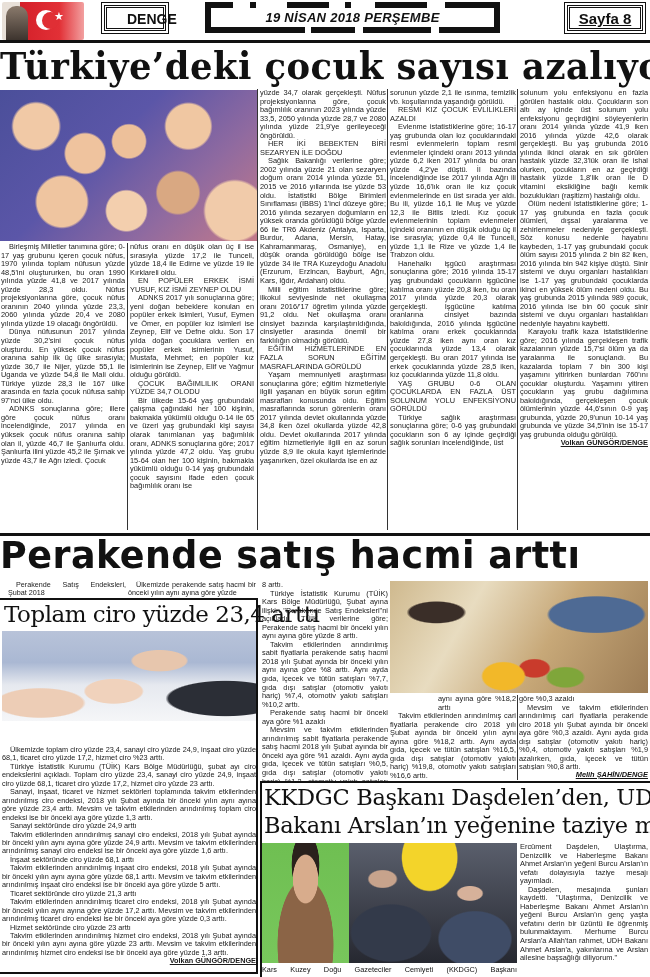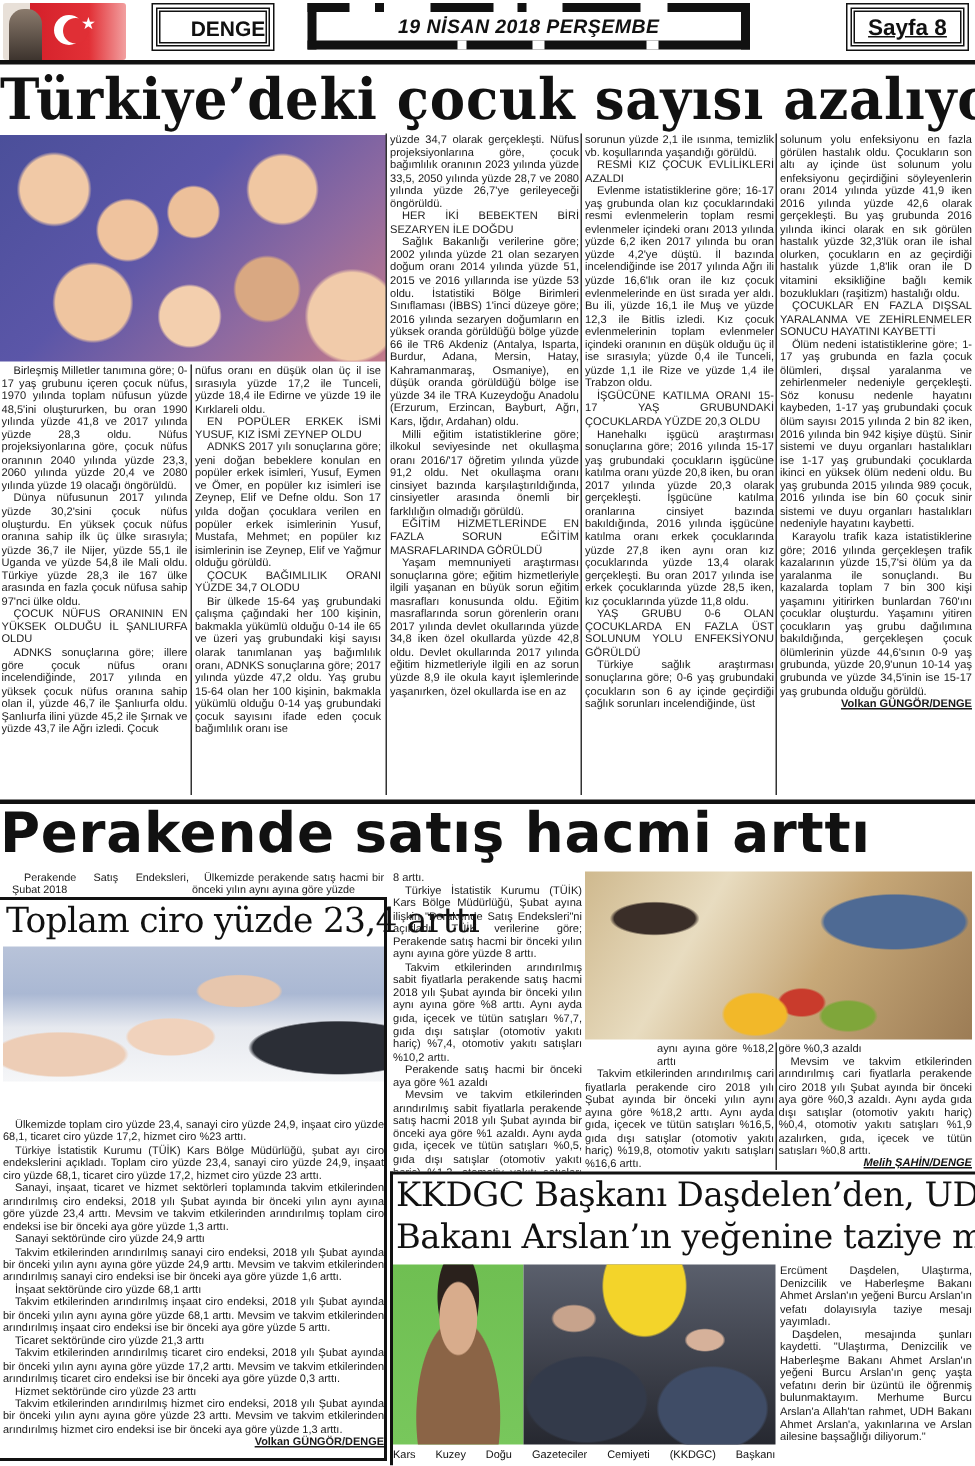--- a/index.html
+++ b/index.html
@@ -9,21 +9,21 @@
     .abs { position: absolute; }
 
     
     .logo-flag { left: 2px; top: 2px; width: 82px; height: 38px; background: linear-gradient(90deg,#e8e0d8 0,#e8e0d8 22%,#d4202a 22%,#e23036 70%,#f2a0a0 100%); border-radius: 2px; overflow: hidden; }
     .logo-flag .ata { position:absolute; left:4px; top:4px; width:22px; height:34px; background: linear-gradient(#8a7a6c,#3d342e); border-radius: 10px 10px 0 0; }
     .logo-flag .moon { position:absolute; left:34px; top:8px; width:20px; height:20px; border-radius:50%; background:#fff; }
     .logo-flag .moon2 { position:absolute; left:40px; top:10px; width:17px; height:17px; border-radius:50%; background:#e02f35; }
     .logo-flag .star { position:absolute; left:52px; top:9px; color:#fff; font-size:11px; line-height:1; }
 
     .box-label { border: 3px double #111; outline: 1px solid #111; outline-offset: 2px; font-weight: bold; font-size: 14px; text-align: center; line-height: 22px; }
-    .denge { left: 104px; top: 5px; width: 76px; height: 26px; padding-left: 20px; }
+    .denge { left: 104px; top: 5px; width: 62px; height: 26px; padding-left: 20px; }
     .sayfa { left: 567px; top: 5px; width: 76px; height: 26px; font-size: 15px; text-decoration: underline; }
 
     .date-frame { left: 205px; top: 2px; width: 295px; height: 31px; }
     .date-frame .bar { position:absolute; background:#111; }
     .date-text { position:absolute; left:0; right:0; top:8px; text-align:center; font-style: italic; font-weight: bold; font-size: 13px; letter-spacing: 0.3px; }
 
     .rule-top { left: 0; top: 40px; width: 650px; height: 3px; background:#111; }
 
     .hl1 { left: 0; top: 44px; width: 650px; height: 44px; font-family: "DejaVu Serif", serif; font-weight: 900; font-size: 38px; letter-spacing: 0.5px; white-space: nowrap; line-height: 44px; transform-origin: left center; transform: scaleX(0.93); }
 
@@ -128,50 +128,47 @@
 
 <div class="abs box-label sayfa">Sayfa 8</div>
 <div class="abs rule-top"></div>
 
 <div class="abs hl1">Türkiye’deki çocuk sayısı azalıyor</div>
 <div class="abs photo-kids"></div>
 
 <div class="abs col c1">
     <p>Birleşmiş Milletler tanımına göre; 0-17 yaş grubunu içeren çocuk nüfus, 1970 yılında toplam nüfusun yüzde 48,5'ini oluştururken, bu oran 1990 yılında yüzde 41,8 ve 2017 yılında yüzde 28,3 oldu. Nüfus projeksiyonlarına göre, çocuk nüfus oranının 2040 yılında yüzde 23,3, 2060 yılında yüzde 20,4 ve 2080 yılında yüzde 19 olacağı öngörüldü.</p>
     <p>Dünya nüfusunun 2017 yılında yüzde 30,2'sini çocuk nüfus oluşturdu. En yüksek çocuk nüfus oranına sahip ilk üç ülke sırasıyla; yüzde 36,7 ile Nijer, yüzde 55,1 ile Uganda ve yüzde 54,8 ile Mali oldu. Türkiye yüzde 28,3 ile 167 ülke arasında en fazla çocuk nüfusa sahip 97'nci ülke oldu.</p>
-    <p class="h">ÇOCUK NÜFUS ORANININ EN YÜKSEK OLDUĞU İL ŞANLIURFA OLDU</p>
     <p>ADNKS sonuçlarına göre; illere göre çocuk nüfus oranı incelendiğinde, 2017 yılında en yüksek çocuk nüfus oranına sahip olan il, yüzde 46,7 ile Şanlıurfa oldu. Şanlıurfa ilini yüzde 45,2 ile Şırnak ve yüzde 43,7 ile Ağrı izledi. Çocuk</p>
   </div>
 <div class="abs col c2">
     <p style="text-indent: 0px;">nüfus oranı en düşük olan üç il ise sırasıyla yüzde 17,2 ile Tunceli, yüzde 18,4 ile Edirne ve yüzde 19 ile Kırklareli oldu.</p>
     <p class="h">EN POPÜLER ERKEK İSMİ YUSUF, KIZ İSMİ ZEYNEP OLDU</p>
     <p>ADNKS 2017 yılı sonuçlarına göre; yeni doğan bebeklere konulan en popüler erkek isimleri, Yusuf, Eymen ve Ömer, en popüler kız isimleri ise Zeynep, Elif ve Defne oldu. Son 17 yılda doğan çocuklara verilen en popüler erkek isimlerinin Yusuf, Mustafa, Mehmet; en popüler kız isimlerinin ise Zeynep, Elif ve Yağmur olduğu görüldü.</p>
     <p class="h">ÇOCUK BAĞIMLILIK ORANI YÜZDE 34,7 OLODU</p>
     <p>Bir ülkede 15-64 yaş grubundaki çalışma çağındaki her 100 kişinin, bakmakla yükümlü olduğu 0-14 ile 65 ve üzeri yaş grubundaki kişi sayısı olarak tanımlanan yaş bağımlılık oranı, ADNKS sonuçlarına göre; 2017 yılında yüzde 47,2 oldu. Yaş grubu 15-64 olan her 100 kişinin, bakmakla yükümlü olduğu 0-14 yaş grubundaki çocuk sayısını ifade eden çocuk bağımlılık oranı ise</p>
   </div>
 <div class="abs col c3">
-    <p style="text-indent: 0px;">yüzde 34,7 olarak gerçekleşti. Nüfus projeksiyonlarına göre, çocuk bağımlılık oranının 2023 yılında yüzde 33,5, 2050 yılında yüzde 28,7 ve 2080 yılında yüzde 26,7'ye gerileyeceği öngörüldü.</p>
+    <p style="text-indent: 0px;">yüzde 34,7 olarak gerçekleşti. Nüfus projeksiyonlarına göre, çocuk bağımlılık oranının 2023 yılında yüzde 33,5, 2050 yılında yüzde 28,7 ve 2080 yılında yüzde 21,9'ye gerileyeceği öngörüldü.</p>
     <p class="h">HER İKİ BEBEKTEN BİRİ SEZARYEN İLE DOĞDU</p>
     <p>Sağlık Bakanlığı verilerine göre; 2002 yılında yüzde 21 olan sezaryen doğum oranı 2014 yılında yüzde 51, 2015 ve 2016 yıllarında ise yüzde 53 oldu. İstatistiki Bölge Birimleri Sınıflaması (İBBS) 1'inci düzeye göre; 2016 yılında sezaryen doğumların en yüksek oranda görüldüğü bölge yüzde 66 ile TR6 Akdeniz (Antalya, Isparta, Burdur, Adana, Mersin, Hatay, Kahramanmaraş, Osmaniye), en düşük oranda görüldüğü bölge ise yüzde 34 ile TRA Kuzeydoğu Anadolu (Erzurum, Erzincan, Bayburt, Ağrı, Kars, Iğdır, Ardahan) oldu.</p>
     <p>Milli eğitim istatistiklerine göre; ilkokul seviyesinde net okullaşma oranı 2016/'17 öğretim yılında yüzde 91,2 oldu. Net okullaşma oranı cinsiyet bazında karşılaştırıldığında, cinsiyetler arasında önemli bir farklılığın olmadığı görüldü.</p>
     <p class="h">EĞİTİM HİZMETLERİNDE EN FAZLA SORUN EĞİTİM MASRAFLARINDA GÖRÜLDÜ</p>
     <p>Yaşam memnuniyeti araştırması sonuçlarına göre; eğitim hizmetleriyle ilgili yaşanan en büyük sorun eğitim masrafları konusunda oldu. Eğitim masraflarında sorun görenlerin oranı 2017 yılında devlet okullarında yüzde 34,8 iken özel okullarda yüzde 42,8 oldu. Devlet okullarında 2017 yılında eğitim hizmetleriyle ilgili en az sorun yüzde 8,9 ile okula kayıt işlemlerinde yaşanırken, özel okullarda ise en az</p>
   </div>
 <div class="abs col c4">
     <p style="text-indent: 0px;">sorunun yüzde 2,1 ile ısınma, temizlik vb. koşullarında yaşandığı görüldü.</p>
     <p class="h">RESMİ KIZ ÇOCUK EVLİLİKLERİ AZALDI</p>
     <p>Evlenme istatistiklerine göre; 16-17 yaş grubunda olan kız çocuklarındaki resmi evlenmelerin toplam resmi evlenmeler içindeki oranı 2013 yılında yüzde 6,2 iken 2017 yılında bu oran yüzde 4,2'ye düştü. İl bazında incelendiğinde ise 2017 yılında Ağrı ili yüzde 16,6'lık oran ile kız çocuk evlenmelerinde en üst sırada yer aldı. Bu ili, yüzde 16,1 ile Muş ve yüzde 12,3 ile Bitlis izledi. Kız çocuk evlenmelerinin toplam evlenmeler içindeki oranının en düşük olduğu üç il ise sırasıyla; yüzde 0,4 ile Tunceli, yüzde 1,1 ile Rize ve yüzde 1,4 ile Trabzon oldu.</p>
-    <p class="h">İŞGÜCÜNE KATILMA ORANI 15-17 YAŞ GRUBUNDAKİ ÇOCUKLARDA YÜZDE 20,3 OLDU</p>
     <p>Hanehalkı işgücü araştırması sonuçlarına göre; 2016 yılında 15-17 yaş grubundaki çocukların işgücüne katılma oranı yüzde 20,8 iken, bu oran 2017 yılında yüzde 20,3 olarak gerçekleşti. İşgücüne katılma oranlarına cinsiyet bazında bakıldığında, 2016 yılında işgücüne katılma oranı erkek çocuklarında yüzde 27,8 iken aynı oran kız çocuklarında yüzde 13,4 olarak gerçekleşti. Bu oran 2017 yılında ise erkek çocuklarında yüzde 28,5 iken, kız çocuklarında yüzde 11,8 oldu.</p>
     <p class="h">YAŞ GRUBU 0-6 OLAN ÇOCUKLARDA EN FAZLA ÜST SOLUNUM YOLU ENFEKSİYONU GÖRÜLDÜ</p>
     <p>Türkiye sağlık araştırması sonuçlarına göre; 0-6 yaş grubundaki çocukların son 6 ay içinde geçirdiği sağlık sorunları incelendiğinde, üst</p>
   </div>
 <div class="abs col c5">
     <p style="text-indent: 0px;">solunum yolu enfeksiyonu en fazla görülen hastalık oldu. Çocukların son altı ay içinde üst solunum yolu enfeksiyonu geçirdiğini söyleyenlerin oranı 2014 yılında yüzde 41,9 iken 2016 yılında yüzde 42,6 olarak gerçekleşti. Bu yaş grubunda 2016 yılında ikinci olarak en sık görülen hastalık yüzde 32,3'lük oran ile ishal olurken, çocukların en az geçirdiği hastalık yüzde 1,8'lik oran ile D vitamini eksikliğine bağlı kemik bozuklukları (raşitizm) hastalığı oldu.</p>
-    <p class="h">ÇOCUKLAR EN FAZLA DIŞSAL YARALANMA VE ZEHİRLENMELER SONUCU HAYATINI KAYBETTİ</p>
     <p>Ölüm nedeni istatistiklerine göre; 1-17 yaş grubunda en fazla çocuk ölümleri, dışsal yaralanma ve zehirlenmeler nedeniyle gerçekleşti. Söz konusu nedenle hayatını kaybeden, 1-17 yaş grubundaki çocuk ölüm sayısı 2015 yılında 2 bin 82 iken, 2016 yılında bin 942 kişiye düştü. Sinir sistemi ve duyu organları hastalıkları ise 1-17 yaş grubundaki çocuklarda ikinci en yüksek ölüm nedeni oldu. Bu yaş grubunda 2015 yılında 989 çocuk, 2016 yılında ise bin 60 çocuk sinir sistemi ve duyu organları hastalıkları nedeniyle hayatını kaybetti.</p>
     <p>Karayolu trafik kaza istatistiklerine göre; 2016 yılında gerçekleşen trafik kazalarının yüzde 15,7'si ölüm ya da yaralanma ile sonuçlandı. Bu kazalarda toplam 7 bin 300 kişi yaşamını yitirirken bunlardan 760'ını çocuklar oluşturdu. Yaşamını yitiren çocukların yaş grubu dağılımına bakıldığında, gerçekleşen çocuk ölümlerinin yüzde 44,6'sının 0-9 yaş grubunda, yüzde 20,9'unun 10-14 yaş grubunda ve yüzde 34,5'inin ise 15-17 yaş grubunda olduğu görüldü.</p>
     <p class="sig">Volkan GÜNGÖR/DENGE</p>
   </div>
 
 <div class="vline" style="left:127px;top:243px;height:287px;"></div>
 <div class="vline" style="left:257px;top:89px;height:441px;"></div>
 <div class="vline" style="left:387px;top:89px;height:441px;"></div>
 <div class="vline" style="left:517px;top:89px;height:441px;"></div>
 

